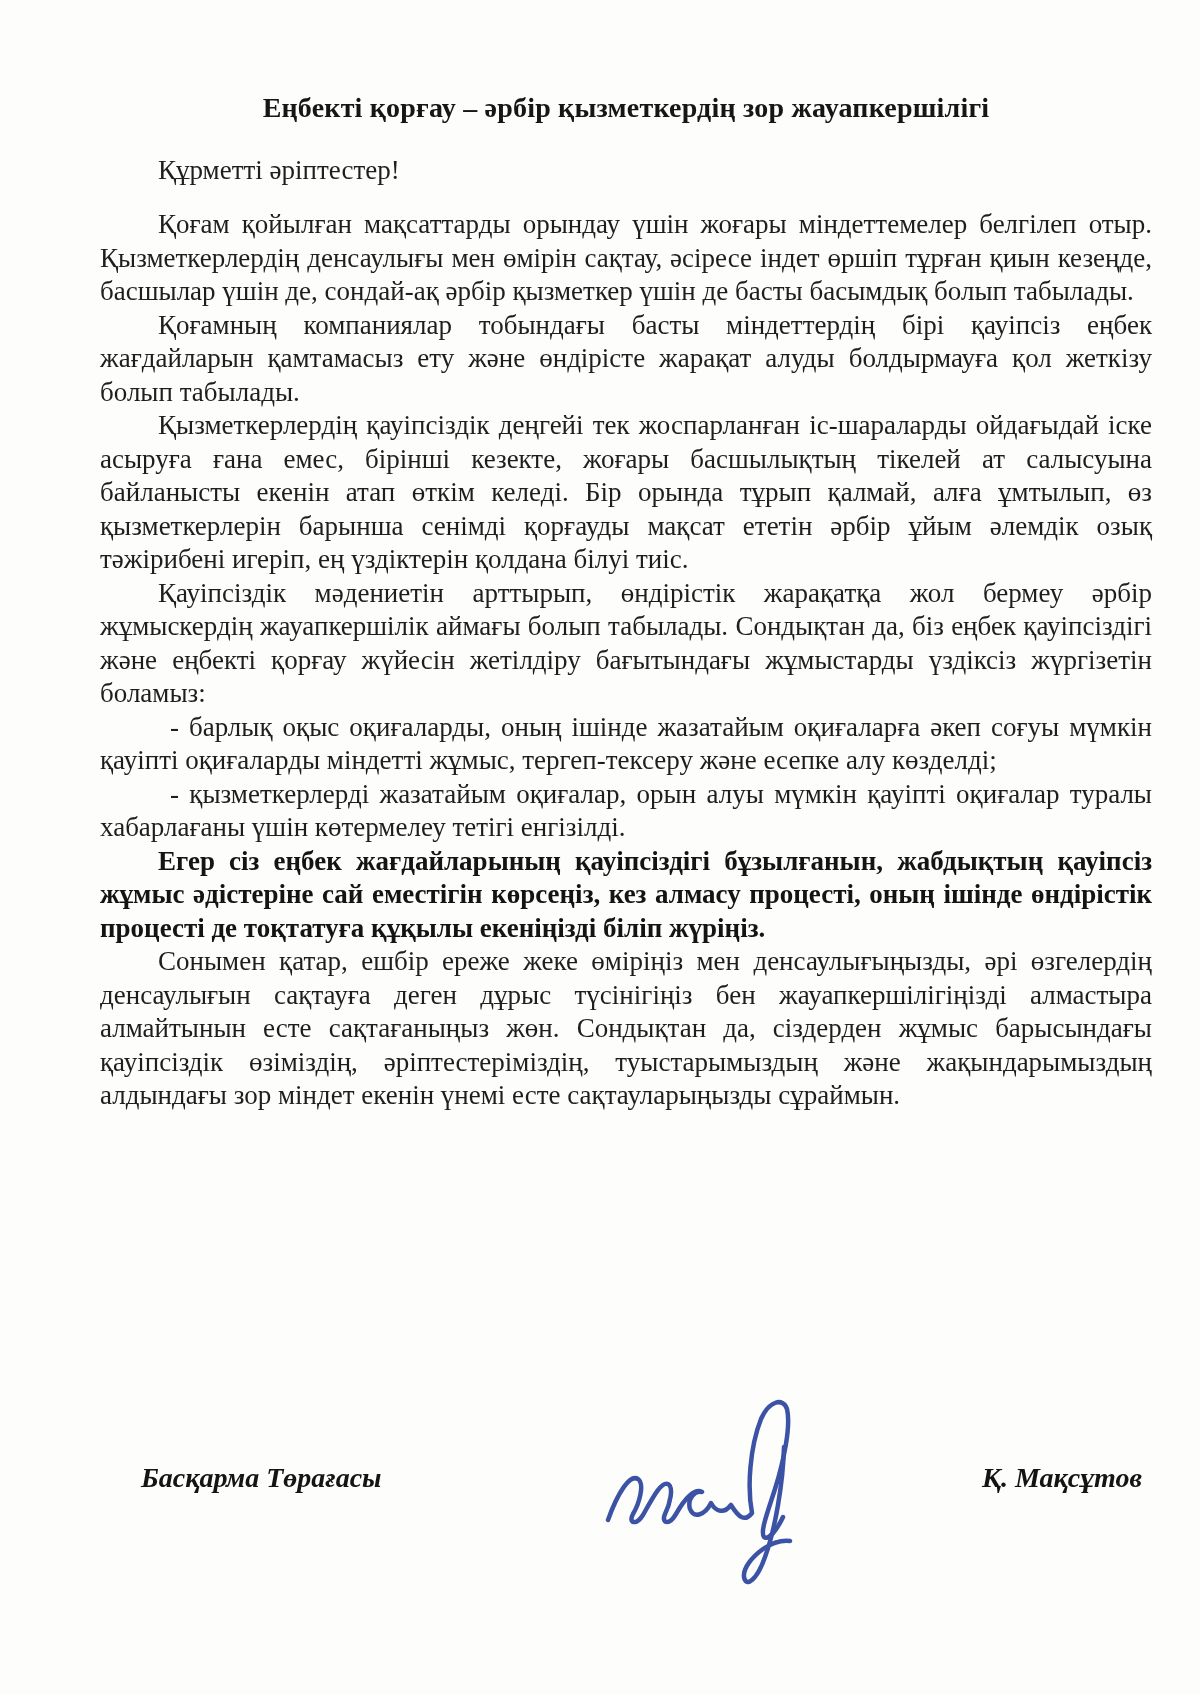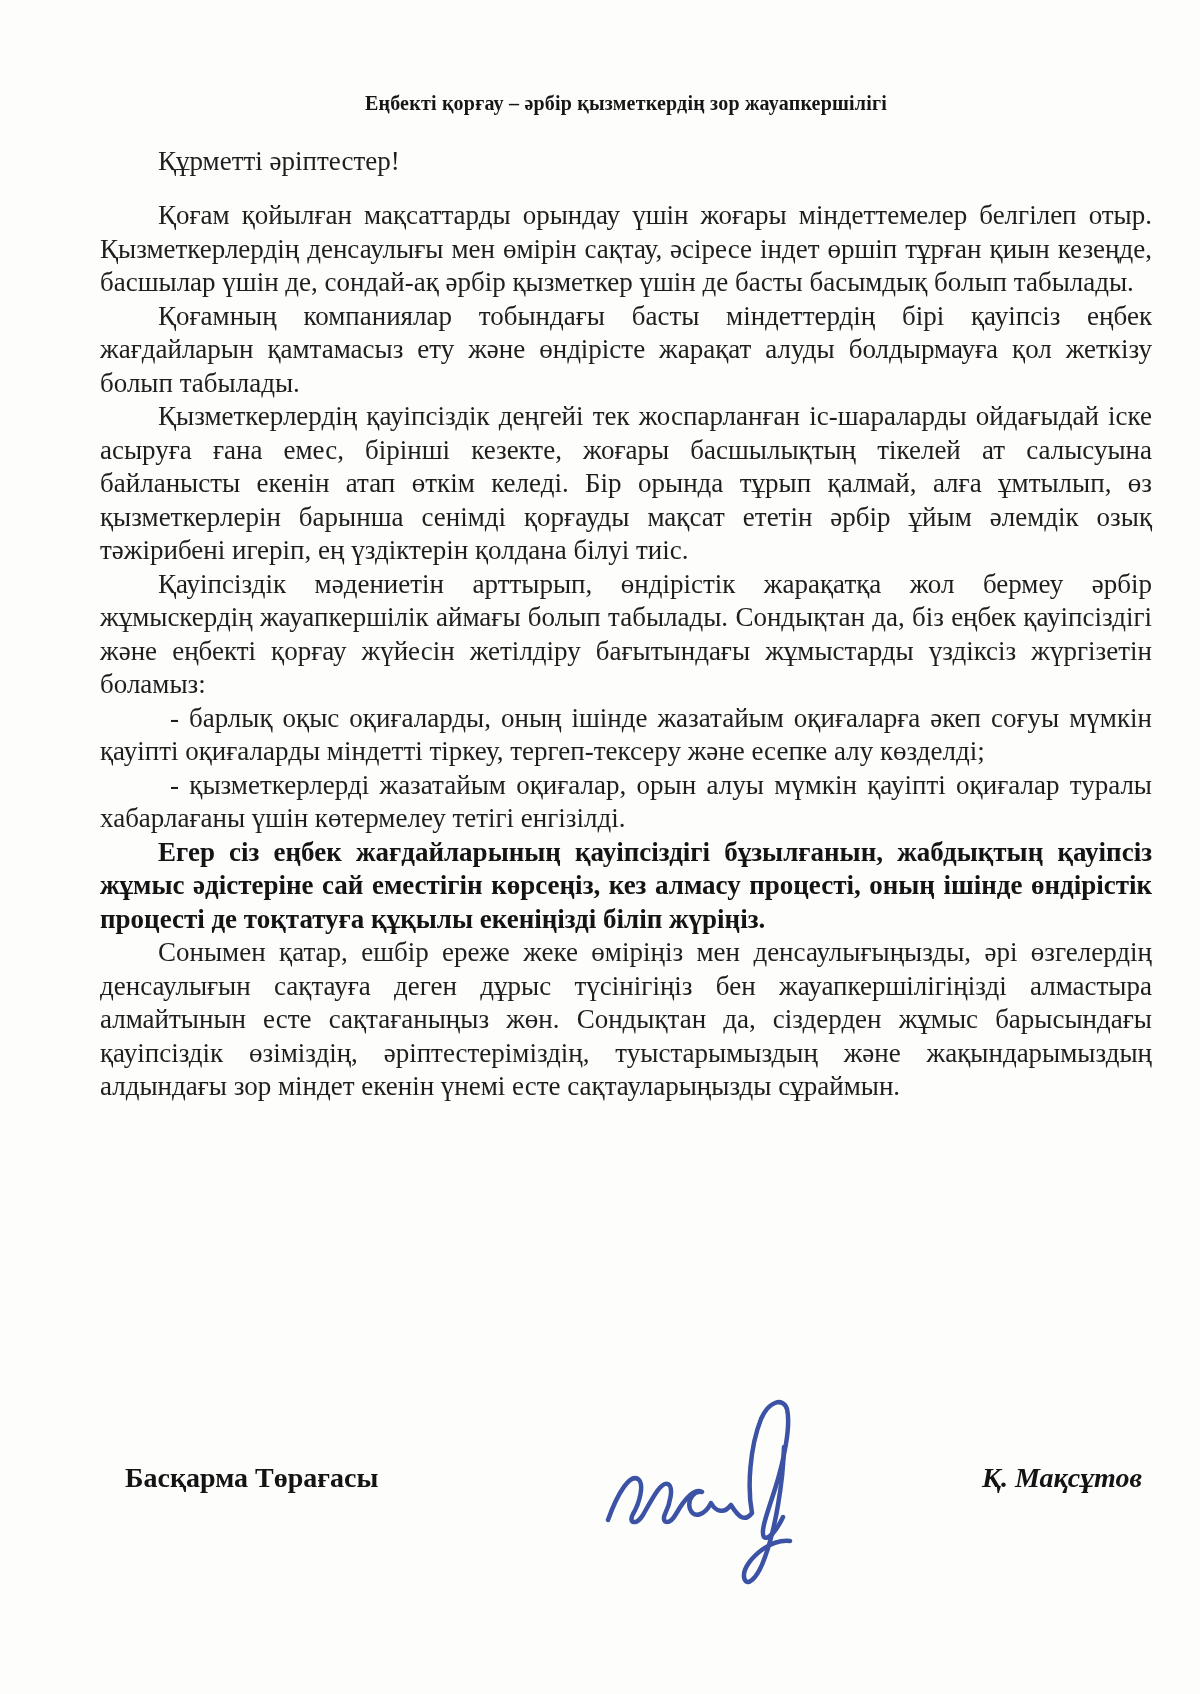--- a/index.html
+++ b/index.html
@@ -19,21 +19,21 @@
   }
   .content {
     position: absolute;
     left: 100px;
     right: 48px;
     top: 92px;
   }
   .title {
     margin: 0 0 30px 0;
     text-align: center;
-    font-size: 20px;
+    font-size: 28px;
     font-weight: bold;
     color: #161616;
     letter-spacing: 0.2px;
   }
   .greeting {
     margin: 0 0 21px 0;
     font-size: 27px;
     line-height: 33px;
     text-indent: 58px;
   }
@@ -57,42 +57,42 @@
     left: 100px;
     right: 48px;
     top: 1462px;
     display: flex;
     justify-content: space-between;
     align-items: baseline;
     font-size: 28px;
     font-weight: bold;
     color: #141414;
   }
-  .sig-row .position { margin-left: 25px; }
+  .sig-row .position { margin-left: 41px; font-style: italic; }
   .sig-row .name { margin-right: 10px; font-style: italic; }
   .signature-svg {
     position: absolute;
     left: 600px;
     top: 1392px;
     width: 220px;
     height: 200px;
   }
 </style>
 </head>
 <body>
 
 <div class="page">
   <div class="content">
     <h1 class="title">Еңбекті қорғау – әрбір қызметкердің зор жауапкершілігі</h1>
     <p class="greeting">Құрметті әріптестер!</p>
     <p class="para">Қоғам қойылған мақсаттарды орындау үшін жоғары міндеттемелер белгілеп отыр. Қызметкерлердің денсаулығы мен өмірін сақтау, әсіресе індет өршіп тұрған қиын кезеңде, басшылар үшін де, сондай-ақ әрбір қызметкер үшін де басты басымдық болып табылады.</p>
     <p class="para">Қоғамның компаниялар тобындағы басты міндеттердің бірі қауіпсіз еңбек жағдайларын қамтамасыз ету және өндірісте жарақат алуды болдырмауға қол жеткізу болып табылады.</p>
     <p class="para">Қызметкерлердің қауіпсіздік деңгейі тек жоспарланған іс-шараларды ойдағыдай іске асыруға ғана емес, бірінші кезекте, жоғары басшылықтың тікелей ат салысуына байланысты екенін атап өткім келеді. Бір орында тұрып қалмай, алға ұмтылып, өз қызметкерлерін барынша сенімді қорғауды мақсат ететін әрбір ұйым әлемдік озық тәжірибені игеріп, ең үздіктерін  қолдана білуі тиіс.</p>
     <p class="para">Қауіпсіздік мәдениетін арттырып, өндірістік жарақатқа жол бермеу әрбір жұмыскердің жауапкершілік аймағы болып табылады. Сондықтан да, біз еңбек қауіпсіздігі және еңбекті қорғау жүйесін жетілдіру бағытындағы жұмыстарды үздіксіз жүргізетін боламыз:</p>
-    <p class="para bullet">- барлық оқыс оқиғаларды, оның ішінде жазатайым оқиғаларға әкеп соғуы мүмкін қауіпті оқиғаларды міндетті тіркеу, тергеп-тексеру және есепке алу көзделді;</p>
+    <p class="para bullet">- барлық оқыс оқиғаларды, оның ішінде жазатайым оқиғаларға әкеп соғуы мүмкін қауіпті оқиғаларды міндетті жұмыс, тергеп-тексеру және есепке алу көзделді;</p>
     <p class="para bullet">- қызметкерлерді жазатайым оқиғалар, орын алуы мүмкін қауіпті оқиғалар туралы хабарлағаны үшін көтермелеу тетігі енгізілді.</p>
     <p class="para bold">Егер сіз еңбек жағдайларының қауіпсіздігі бұзылғанын, жабдықтың қауіпсіз жұмыс әдістеріне сай еместігін көрсеңіз, кез алмасу процесті, оның ішінде өндірістік процесті де тоқтатуға құқылы екеніңізді біліп жүріңіз.</p>
     <p class="para">Сонымен қатар, ешбір ереже жеке өміріңіз мен денсаулығыңызды, әрі өзгелердің денсаулығын сақтауға деген дұрыс түсінігіңіз бен жауапкершілігіңізді алмастыра алмайтынын есте сақтағаныңыз жөн. Сондықтан да, сіздерден жұмыс барысындағы қауіпсіздік өзіміздің, әріптестеріміздің, туыстарымыздың және жақындарымыздың алдындағы зор міндет екенін үнемі есте сақтауларыңызды сұраймын.</p>
   </div>
 
   <div class="sig-row">
     <span class="position">Басқарма Төрағасы</span>
     <span class="name">Қ. Мақсұтов</span>
   </div>
 

